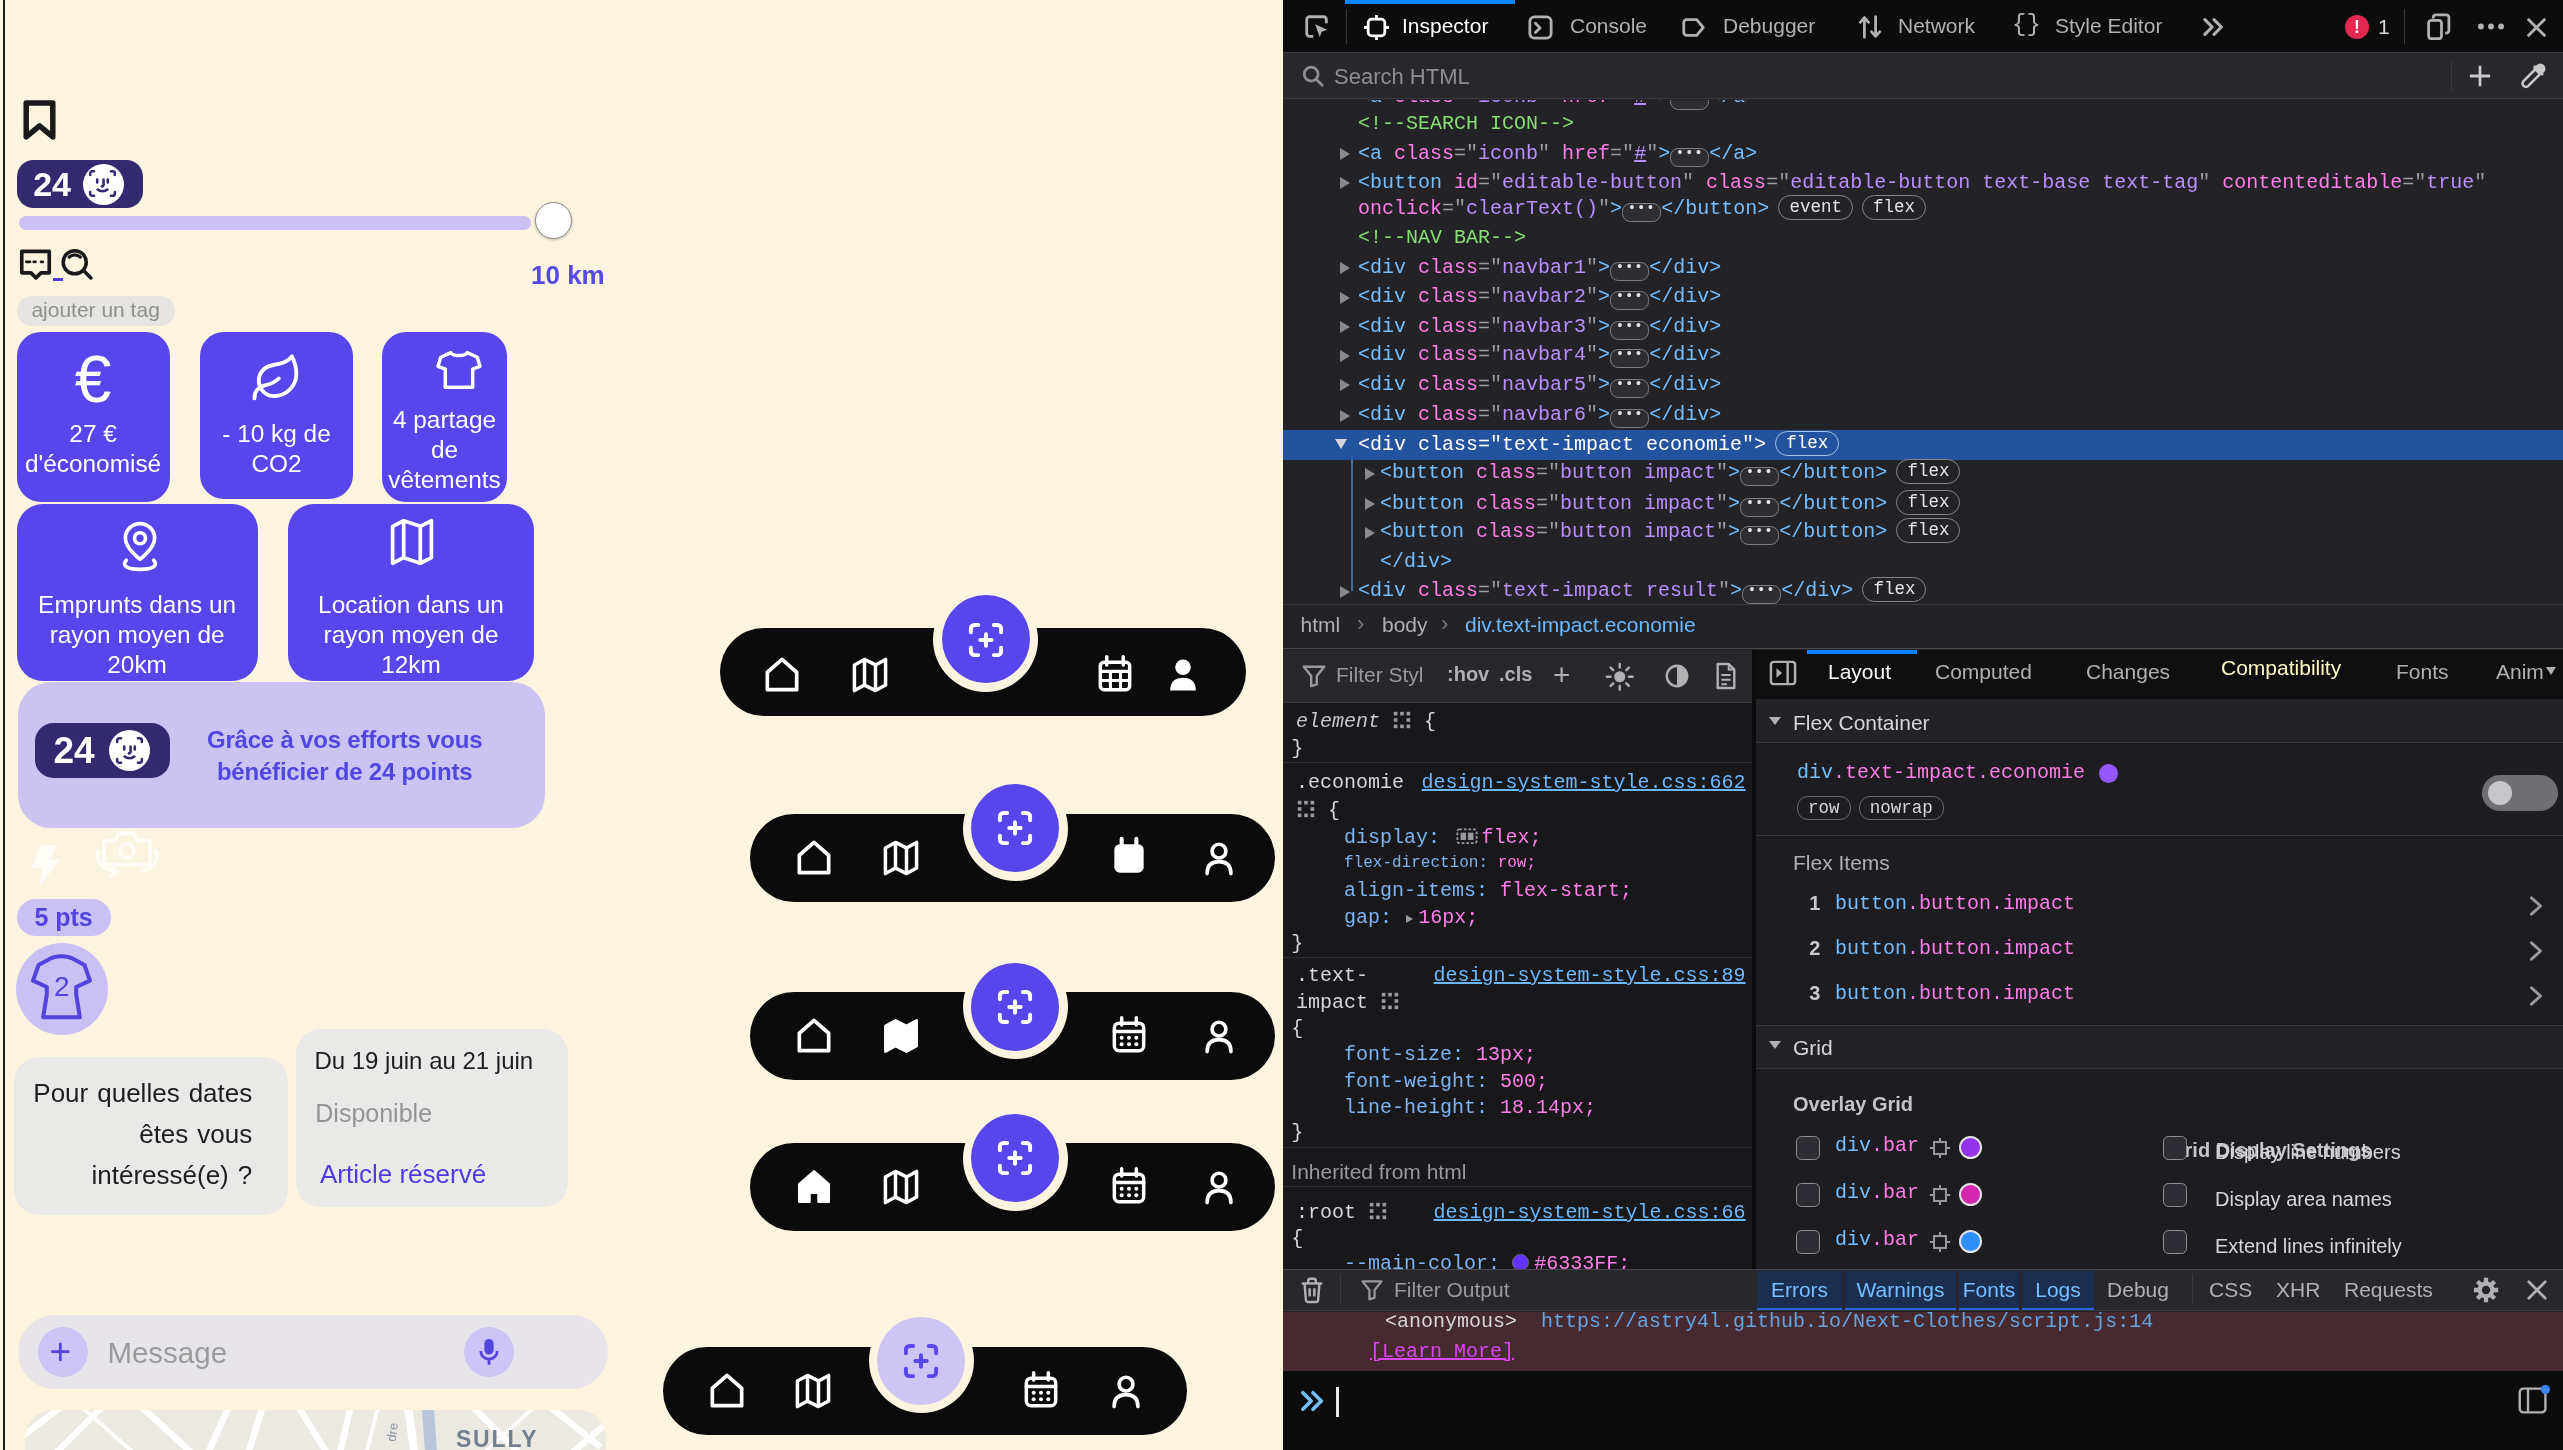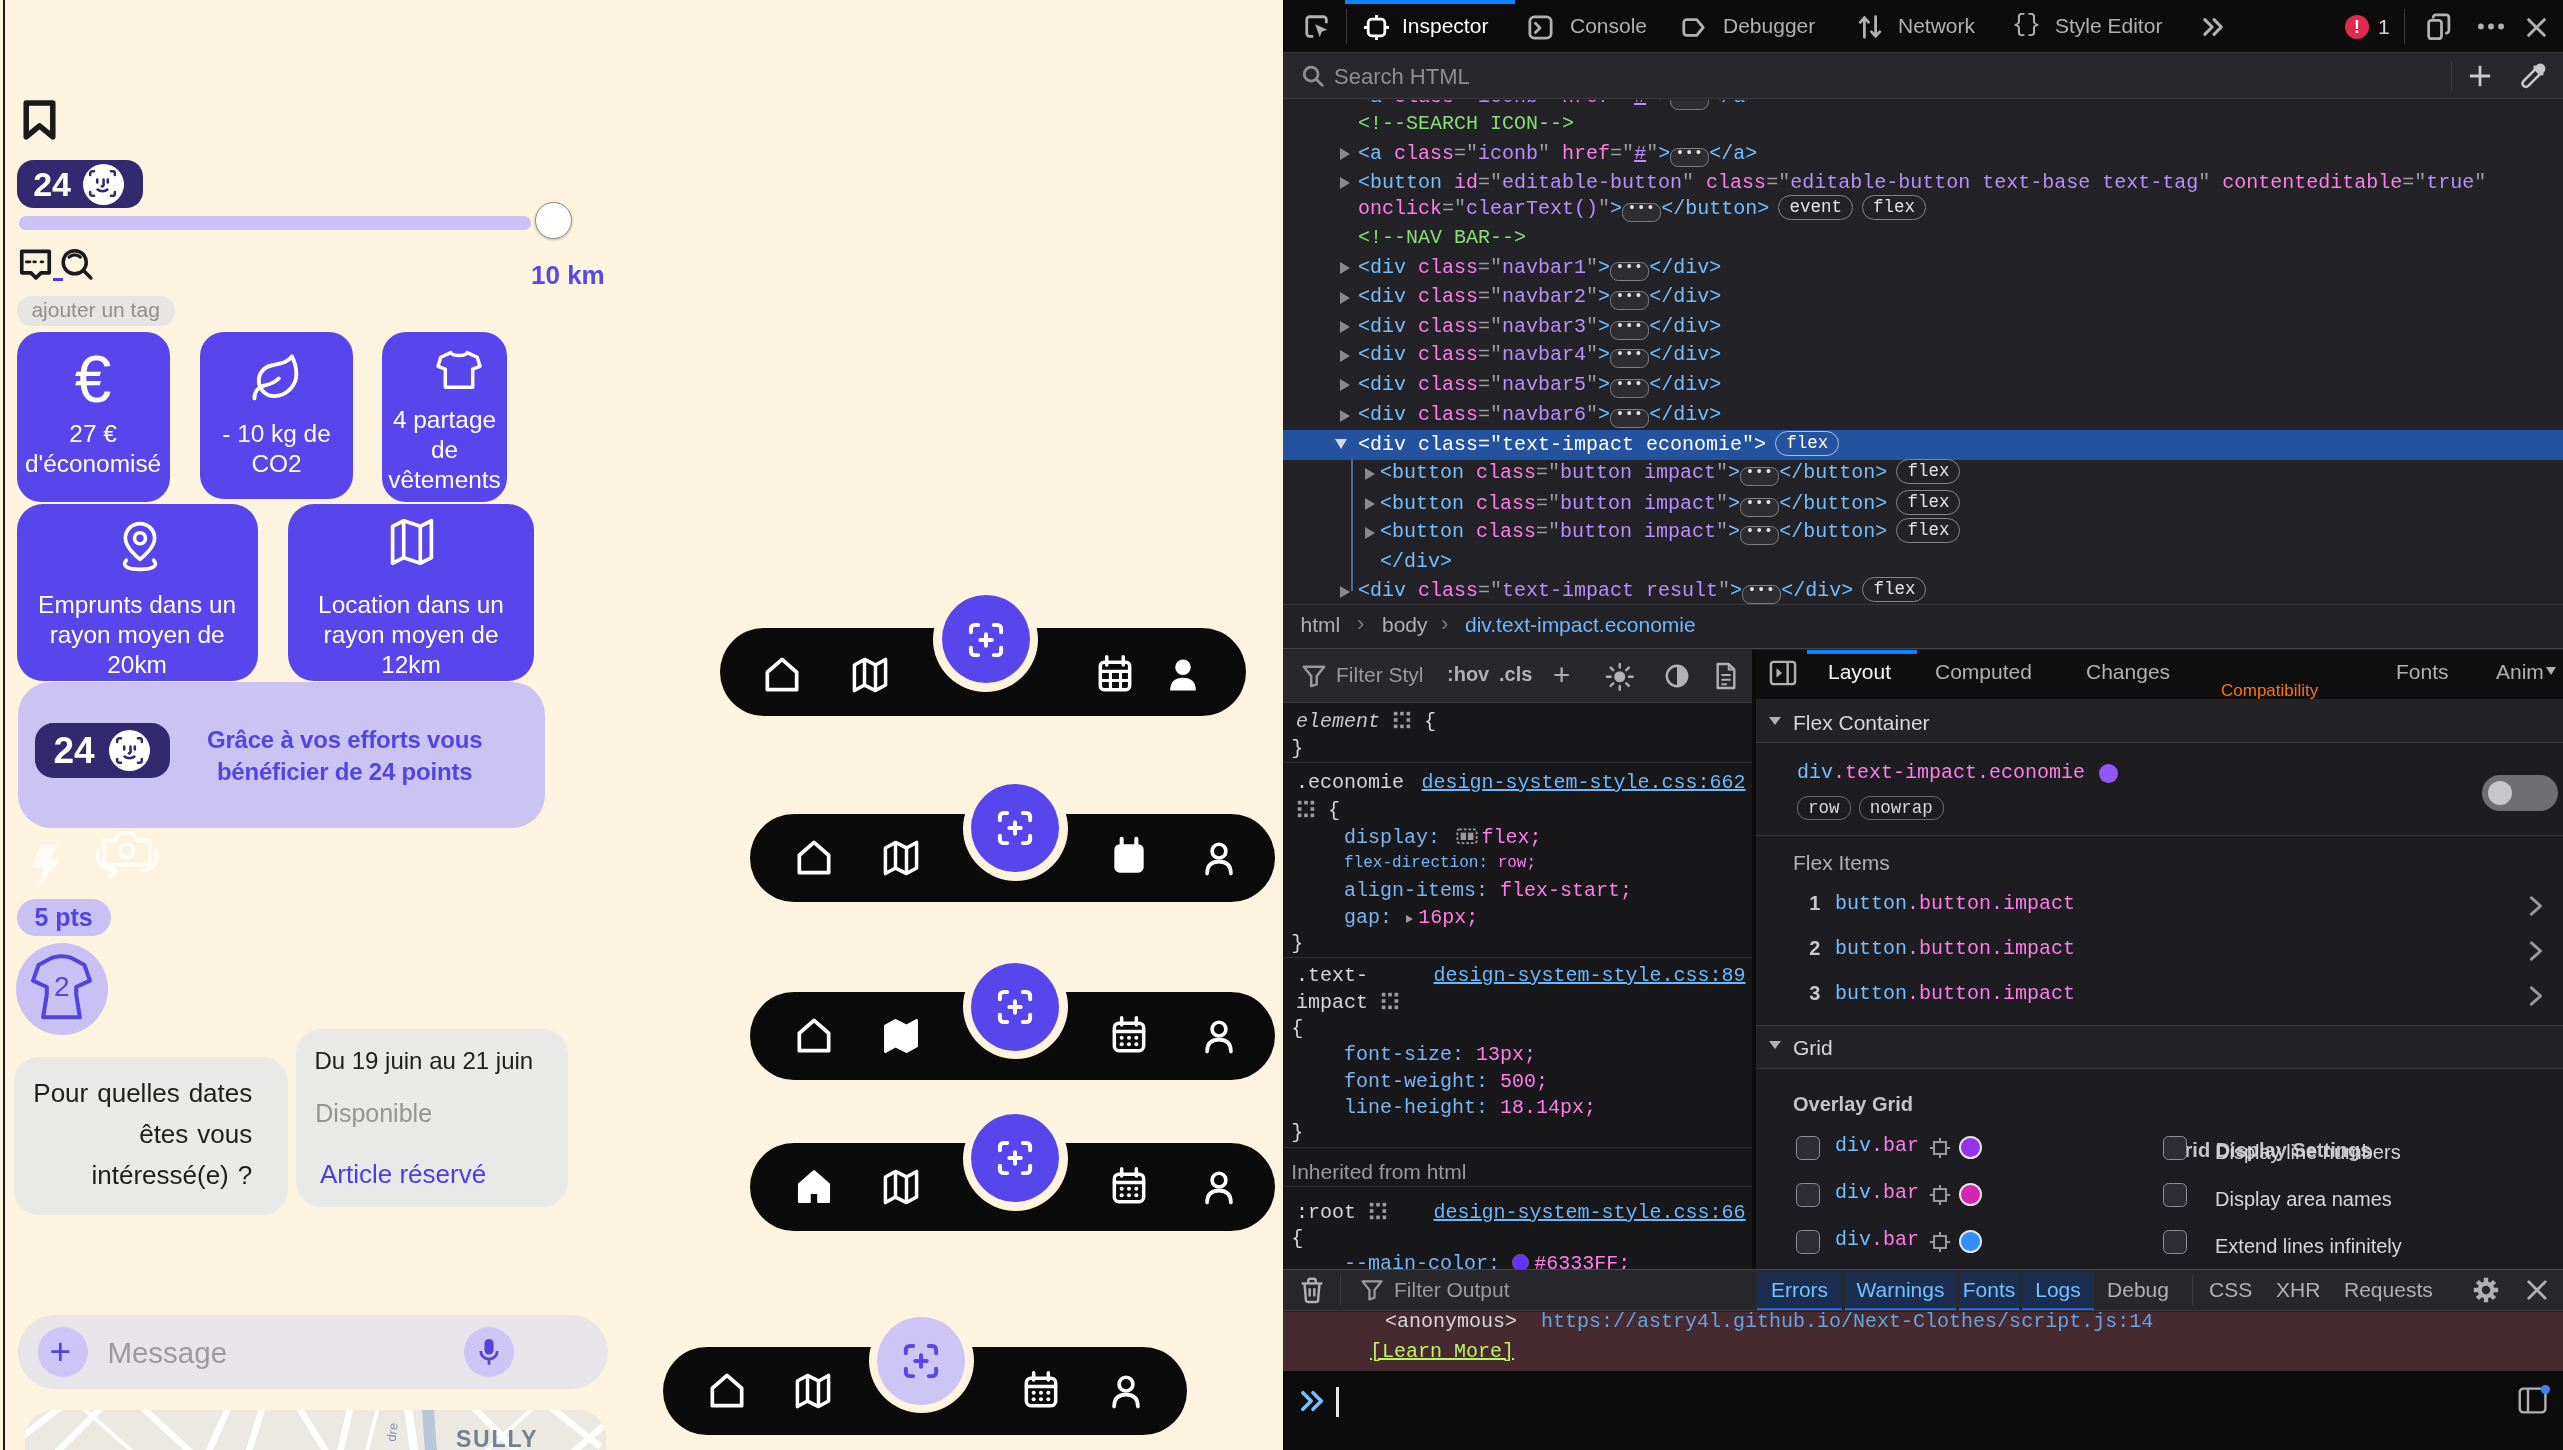--- a/index.html
+++ b/index.html
@@ -580,21 +580,21 @@
   <div class="abs" style="left:473px;top:650px;width:807px;height:50px;background:#0F0F10;border-bottom:0.9px solid #38383D;"></div>
   <div class="abs" style="left:524px;top:650px;width:110px;height:3.7px;background:#0A84FF;"></div>
   <svg class="abs" style="left:486px;top:660px;" width="28" height="26" viewBox="0 0 30 28">
 <rect x="2" y="2" width="26" height="24" rx="3" fill="none" stroke="#B1B1B3" stroke-width="2.6"></rect>
 <path d="M20 2 V26" stroke="#B1B1B3" stroke-width="2.6"></path>
 <path d="M8 9 l6 5 -6 5 Z" fill="#B1B1B3"></path>
     </svg>
   <div class="abs" style="left:545px;top:660px;font-size:21px;color:#F9F9FA;">Layout</div>
   <div class="abs" style="left:652px;top:660px;font-size:21px;color:#B1B1B3;">Computed</div>
   <div class="abs" style="left:803px;top:660px;font-size:21px;color:#B1B1B3;">Changes</div>
-  <div class="abs" style="left:938px;top:681px;font-size:17px;color:#f97316;">Compatibility</div>
+  <div class="abs" style="left:938px;top:656px;font-size:21px;color:#fef9c3;">Compatibility</div>
   <div class="abs" style="left:1113px;top:660px;font-size:21px;color:#B1B1B3;">Fonts</div>
   <div class="abs" style="left:1213px;top:660px;font-size:21px;color:#B1B1B3;">Anim</div>
   <div class="abs" style="left:1263px;top:667px;width:0;height:0;border-top:8.3px solid #B1B1B3;border-left:5.5px solid transparent;border-right:5.5px solid transparent;"></div>
   <div class="abs" style="left:473px;top:699px;width:807px;height:44px;background:#232327;border-bottom:0.9px solid #38383D;"></div>
   <div class="abs" style="left:486px;top:717px;width:0;height:0;border-top:8.3px solid #B1B1B3;border-left:6px solid transparent;border-right:6px solid transparent;"></div>
   <div class="abs" style="left:510px;top:711px;font-size:21px;color:#D7D7DB;">Flex Container</div>
   <div class="abs mono" style="left:514px;top:759px;font-size:20px;line-height:28px;"><span class="tag">div</span><span class="attr">.text-impact.economie</span></div>
   <div class="abs" style="left:816px;top:764px;width:19.3px;height:19.3px;border-radius:50%;background:#9457FF;"></div>
   <div class="abs" style="left:1199px;top:775px;width:76px;height:36px;border-radius:18.4px;background:#6F6F73;"></div>
   <div class="abs" style="left:1205px;top:781px;width:24px;height:24px;border-radius:50%;background:#C7C7CA;"></div>
@@ -684,21 +684,21 @@
           <path d="M15 2 V8 M15 22 V28 M2 15 H8 M22 15 H28 M5.8 5.8 L10 10 M20 20 L24.2 24.2 M24.2 5.8 L20 10 M10 20 L5.8 24.2"></path>
         </g>
       </g>
 <circle cx="15" cy="15" r="4.5" fill="#28282C"></circle>
     </svg>
   <svg class="abs" style="left:1243px;top:1279px;" width="22" height="22" viewBox="0 0 24 24">
 <path d="M3 3 L21 21 M21 3 L3 21" stroke="#B1B1B3" stroke-width="3" stroke-linecap="round"></path>
     </svg>
   <div class="abs" style="left:0;top:1312px;width:1280px;height:59px;background:#472930;overflow:hidden;">
       <div class="abs mono" style="left:102px;top:-3.7px;font-size:20px;height:28px;line-height:28px;white-space:pre;"><span style="color:#D7D7DB;">&lt;anonymous&gt;</span>  <span style="color:#66A4E0;">https​://astry4l.github.io/Next-Clothes/script.js:14</span></div>
-      <div class="abs mono" style="left:87px;top:26px;font-size:20px;height:28px;line-height:28px;"><span style="color:#bef264;text-decoration:underline;">[Learn More]</span></div>
+      <div class="abs mono" style="left:87px;top:26px;font-size:20px;height:28px;line-height:28px;"><span style="color:#d946ef;text-decoration:underline;">[Learn More]</span></div>
     </div>
   <div class="abs" style="left:0;top:1371px;width:1280px;height:79px;background:#0C0C0D;"></div>
   <svg class="abs" style="left:15.7px;top:1389px;" width="28" height="24" viewBox="0 0 30 26">
 <g stroke="#75BFFF" stroke-width="4" fill="none" stroke-linecap="round" stroke-linejoin="round">
 <path d="M4 4 l9 9 -9 9"></path>
         <path d="M15 4 l9 9 -9 9"></path>
       </g>
     </svg>
   <div class="abs" style="left:53px;top:1387px;width:2.8px;height:29.5px;background:#E8E8EA;"></div>
   <svg class="abs" style="left:1234px;top:1384px;" width="33" height="33" viewBox="0 0 36 36">

